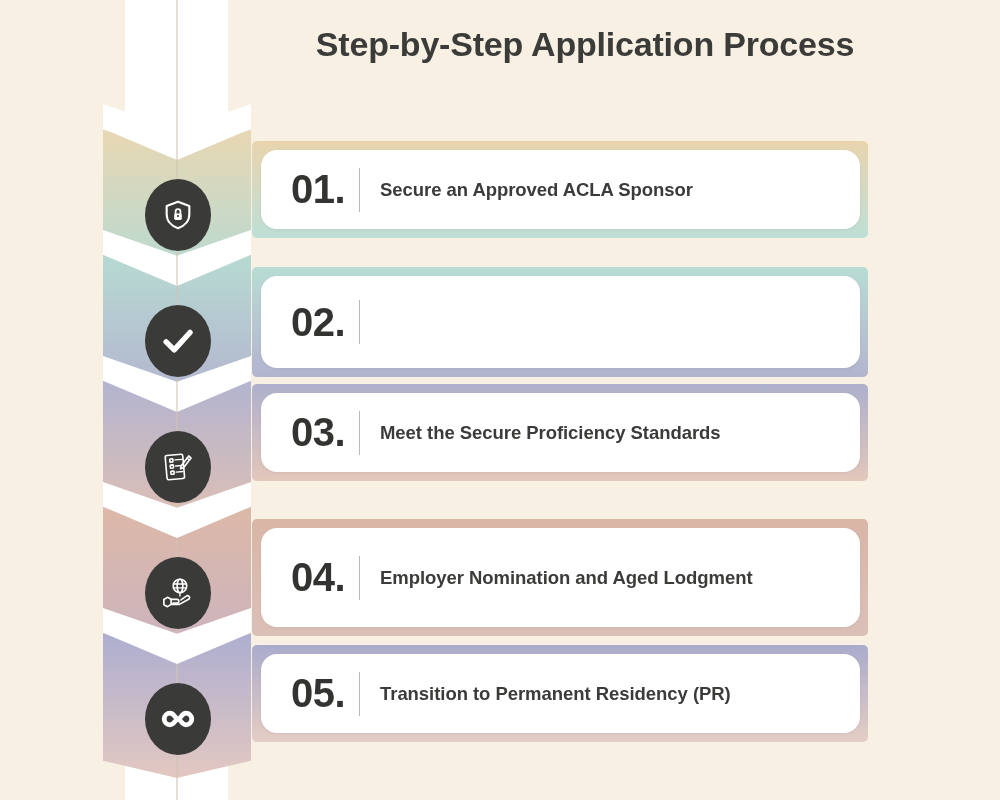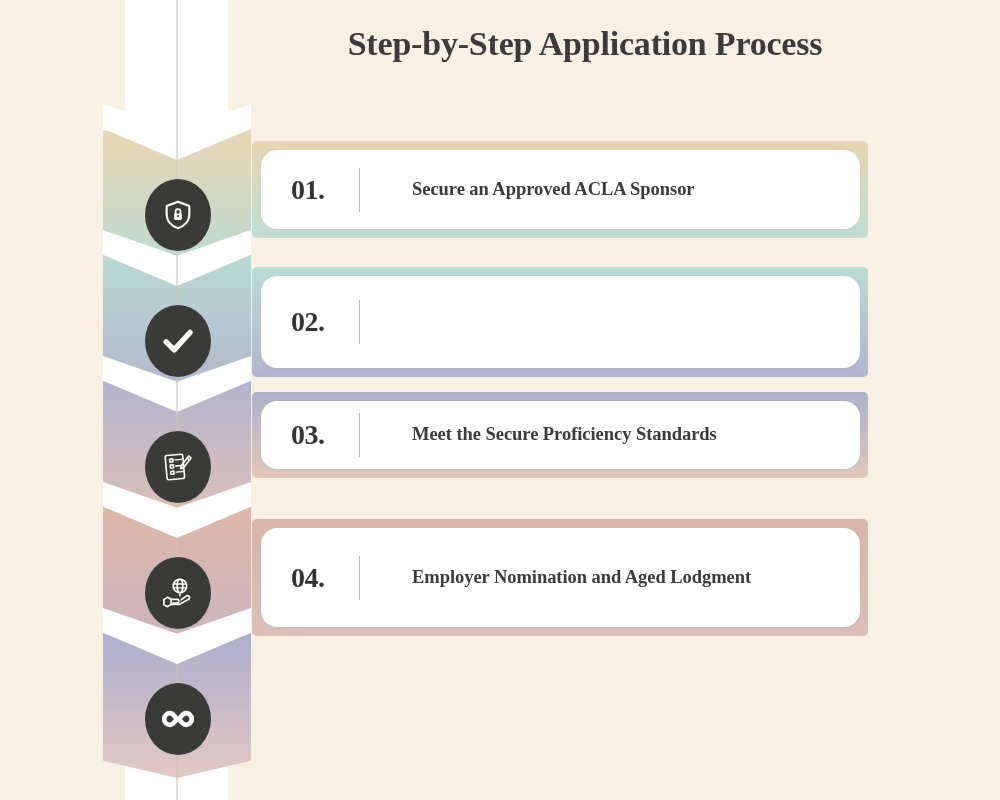--- a/index.html
+++ b/index.html
@@ -17,21 +17,20 @@
     position: relative;
   }
 
   
   #infographic {
     position: relative;
     width: 1000px;
     height: 800px;
     background: #f7f0e3;
     overflow: hidden;
-    font-family: Liberation Serif, serif;
   }
 
   
   .title-block {
     position: absolute;
     left: 255px;
     top: 18px;
     width: 660px;
     text-align: center;
     z-index: 40;
@@ -124,40 +123,39 @@
     width: 100%;
     height: 100%;
     background: #ffffff;
     border-radius: 16px;
     display: flex;
     align-items: center;
     padding-left: 30px;
     box-shadow: 0 1px 3px rgba(90, 70, 50, 0.07);
   }
   .card-num {
-    font-size: 28px;
+    font-size: 40px;
     font-weight: bold;
     color: #333331;
     letter-spacing: -0.5px;
     min-width: 62px;
   }
   .card-div {
     width: 1px;
     height: 44px;
     background: #b9b9b6;
     margin: 0 20px 0 6px;
     flex: none;
   }
   .card-text {
     font-size: 18.5px;
     font-weight: bold;
     color: #3b3b39;
     letter-spacing: -0.05px;
     line-height: 1.25;
-    margin-left: 32px;
   }
 </style>
 </head>
 <body style="background: rgb(247, 240, 227);">
 
 <div id="infographic" style="background: rgb(247, 240, 227);">
 
   <div class="title-block">
     <div class="title-line">Step-by-Step Application Process</div>
   </div>
@@ -243,30 +241,37 @@
     </div>
   </div>
 
   <div class="card-frame" id="frame-1" style="top: 267px; height: 110px; background: linear-gradient(rgb(184, 220, 212) 0%, rgb(179, 180, 207) 100%);">
     <div class="card-inner">
       <div class="card-num">02.</div>
       <div class="card-div"></div>
     </div>
   </div>
 
-  <div class="card-frame" id="frame-2" style="top: 392px; height: 86px; background: linear-gradient(rgb(173, 176, 205) 0%, rgb(227, 199, 187) 100%);">
+  <div class="card-frame" id="frame-2" style="top: 384px; height: 97px; background: linear-gradient(rgb(173, 176, 205) 0%, rgb(227, 199, 187) 100%);">
     <div class="card-inner">
       <div class="card-num">03.</div>
       <div class="card-div"></div>
       <div class="card-text">Meet the Secure Proficiency Standards</div>
     </div>
   </div>
 
   <div class="card-frame" id="frame-3" style="top: 519px; height: 117px; background: linear-gradient(rgb(217, 182, 166) 0%, rgb(219, 192, 184) 100%);">
     <div class="card-inner">
       <div class="card-num">04.</div>
       <div class="card-div"></div>
       <div class="card-text">Employer Nomination and Aged Lodgment</div>
     </div>
   </div>
 
+  <div class="card-frame" id="frame-4" style="top: 645px; height: 97px; background: linear-gradient(rgb(170, 171, 205) 0%, rgb(229, 205, 196) 100%);">
+    <div class="card-inner">
+      <div class="card-num">05.</div>
+      <div class="card-div"></div>
+      <div class="card-text">Transition to Permanent Residency (PR)</div>
+    </div>
+  </div>
 
 </div>
 
 </body></html>

